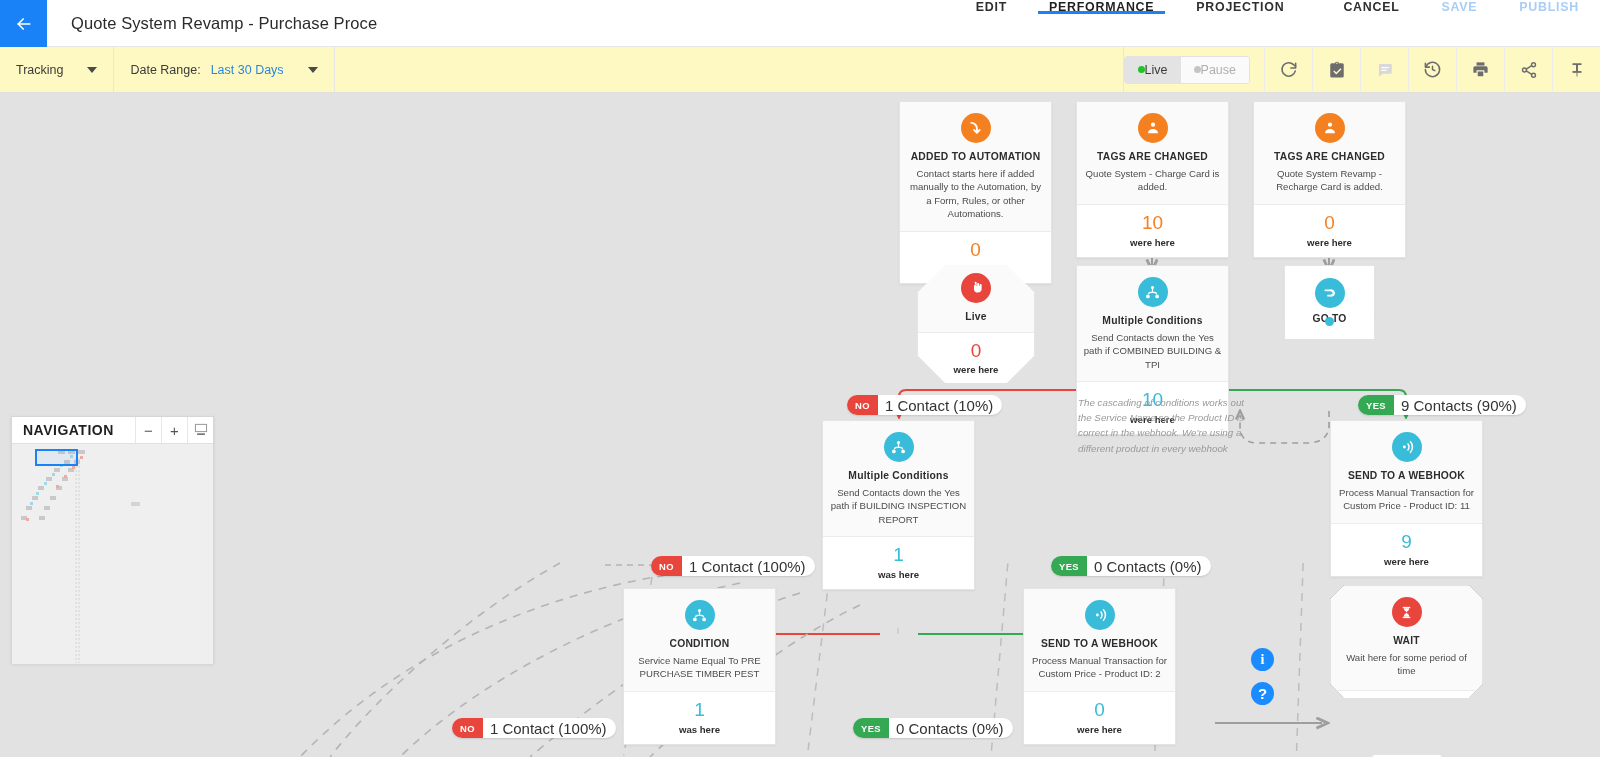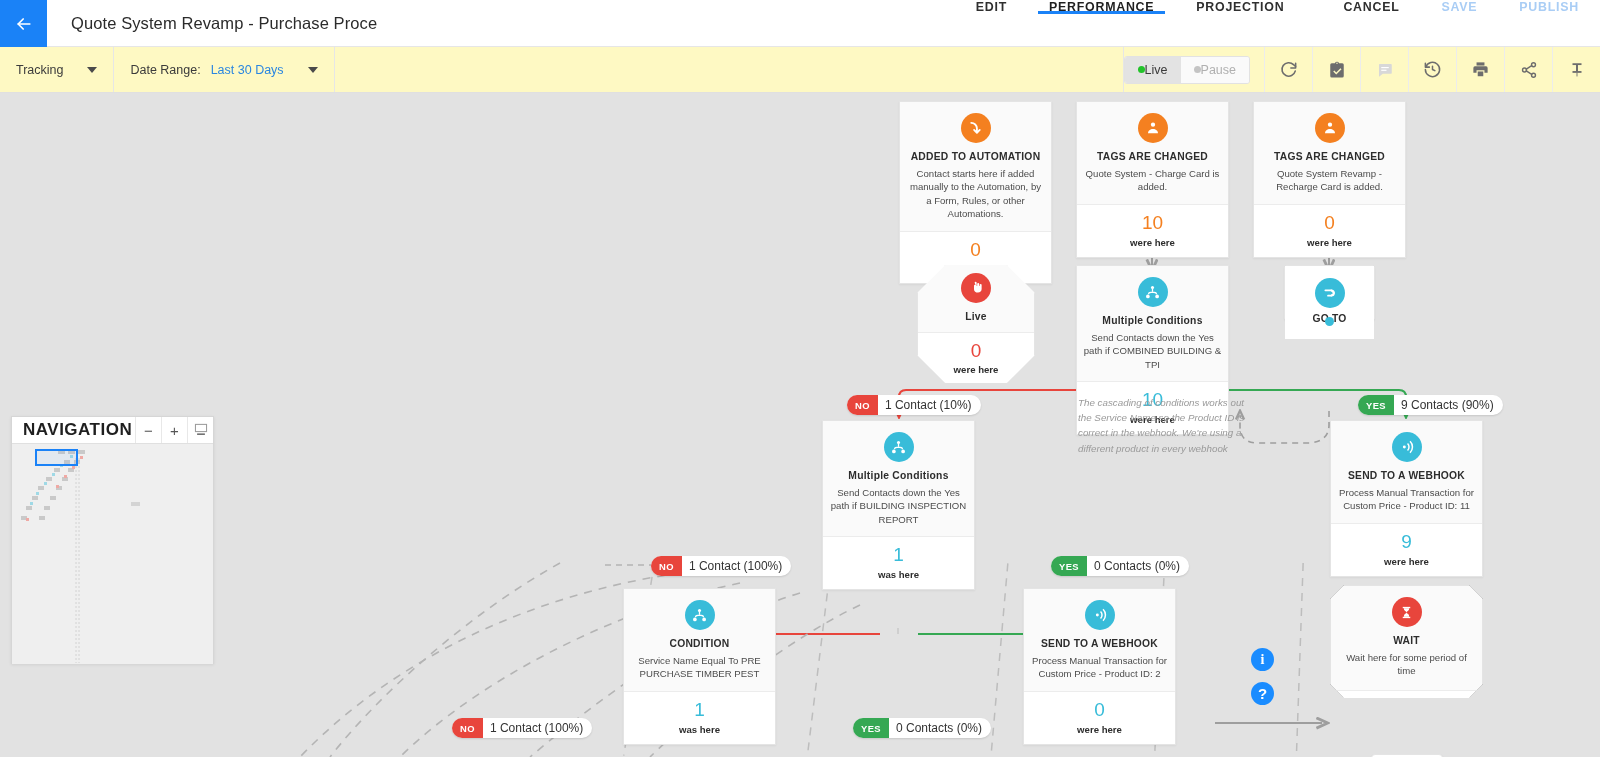--- a/index.html
+++ b/index.html
@@ -146,21 +146,21 @@
     border-radius: 10px; overflow: hidden; background: #fff;
     box-shadow: 0 1px 2px rgba(0,0,0,.12); z-index: 12; white-space: nowrap;
   }
   .pill .tag {
     display: flex; align-items: center; padding: 0 8px;
     font-size: 9.4px; font-weight: bold; color: #fff; letter-spacing: .4px;
   }
   .pill .tag.no  { background: #e8453c; text-align: center; }
   .pill .tag.yes { background: #35a853; }
   .pill .txt { display: flex; align-items: center; padding: 0 9px 0 7px;
-               font-size: 12px; color: #333; }
+               font-size: 15px; color: #333; }
 
   .note {
     position: absolute; font-style: italic; font-size: 9.8px;
     color: #9a9a9a; line-height: 1.55; width: 175px; z-index: 6;
   }
   .contactspill {
     position: absolute; background: #fff; border: 1px solid #e4e4e4;
     border-radius: 4px; font-size: 9.6px; color: #3a3a3a;
     padding: 4px 12px; z-index: 12; box-shadow: 0 1px 2px rgba(0,0,0,.07);
   }
@@ -170,21 +170,21 @@
     position: absolute; left: 11px; top: 416px; width: 203px; height: 248px;
     background: #efefef; border: 1px solid #d6d6d6; z-index: 20;
     box-shadow: 0 1px 3px rgba(0,0,0,.08);
   }
   .navhead {
     height: 27px; background: #fff; display: flex; align-items: stretch;
     border-bottom: 1px solid #e0e0e0;
   }
   .navhead .t {
     flex: 1; display: flex; align-items: center; padding-left: 11px;
-    font-size: 17px; font-weight: bold; color: #1f1f1f; letter-spacing: .5px;
+    font-size: 14px; font-weight: bold; color: #1f1f1f; letter-spacing: .5px;
   }
   .navbtn { width: 26px; display: flex; align-items: center; justify-content: center;
             border-left: 1px solid #e8e8e8; cursor: pointer; color: #555; font-size: 15px; }
   .navbody { position: relative; width: 100%; height: 220px; background: #efefef; }
   .viewport {
     position: absolute; left: 23px; top: 5px; width: 43px; height: 17px;
     border: 2px solid #1a82f7; background: rgba(26,130,247,.06); cursor: move;
   }
 
   

